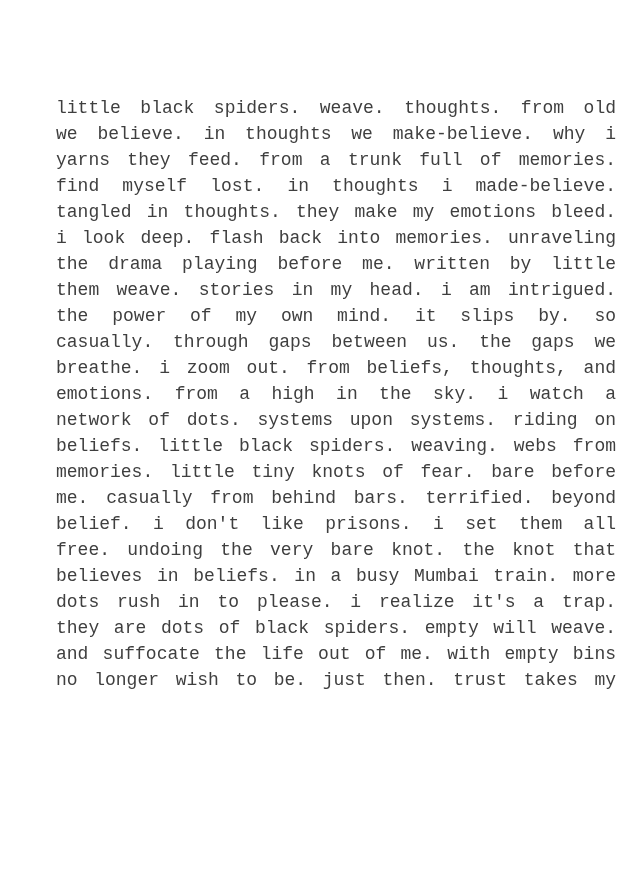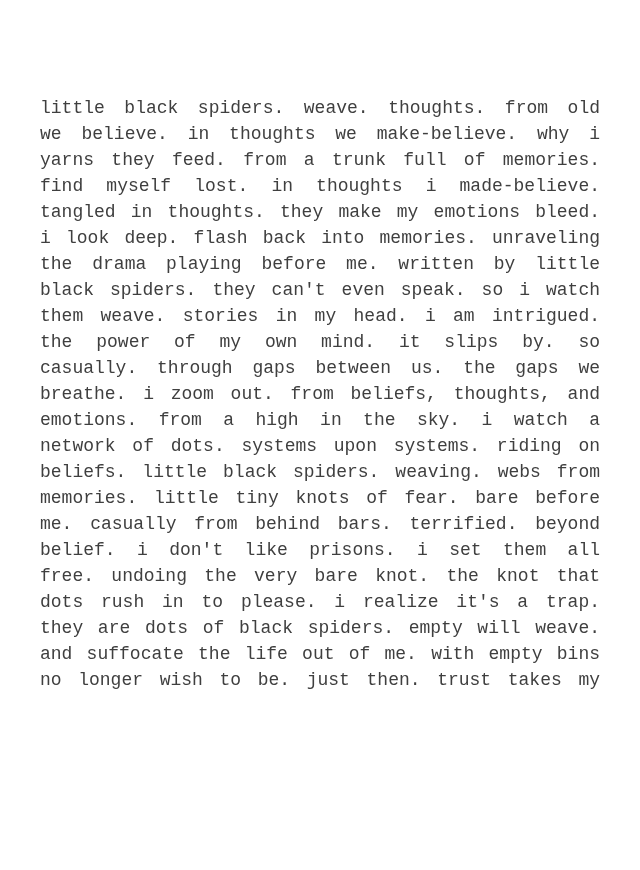--- a/index.html
+++ b/index.html
@@ -15,21 +15,21 @@
   }
   .poem-page {
     width: 640px;
     height: 870px;
     background: #ffffff;
     box-sizing: border-box;
     padding-top: 95px;
   }
   .poem-text {
     width: 560px;
-    margin-left: 40px;
+    margin-left: 56px;
     color: #3f3f3f;
     font-size: 18px;
     line-height: 26px;
   }
   .line {
     text-align: justify;
     text-align-last: justify;
     white-space: normal;
     height: 26px;
     overflow: hidden;
@@ -44,30 +44,30 @@
 
 <div class="poem-page">
   <div class="poem-text">
     <div class="line">little black spiders. weave. thoughts. from old</div>
     <div class="line">we believe. in thoughts we make-believe. why i</div>
     <div class="line">yarns they feed. from a trunk full of memories.</div>
     <div class="line">find myself lost. in thoughts i made-believe.</div>
     <div class="line">tangled in thoughts. they make my emotions bleed.</div>
     <div class="line">i look deep. flash back into memories. unraveling</div>
     <div class="line">the drama playing before me. written by little</div>
-    <div class="line">black spiders. they can't even speak. so i watch</div>
     <div class="line">them weave. stories in my head. i am intrigued.</div>
     <div class="line">the power of my own mind. it slips by. so</div>
     <div class="line">casually. through gaps between us. the gaps we</div>
     <div class="line">breathe. i zoom out. from beliefs, thoughts, and</div>
     <div class="line">emotions. from a high in the sky. i watch a</div>
     <div class="line">network of dots. systems upon systems. riding on</div>
     <div class="line">beliefs. little black spiders. weaving. webs from</div>
     <div class="line">memories. little tiny knots of fear. bare before</div>
     <div class="line">me. casually from behind bars. terrified. beyond</div>
     <div class="line">belief. i don't like prisons. i set them all</div>
     <div class="line">free. undoing the very bare knot. the knot that</div>
+    <div class="line">believes in beliefs. in a busy Mumbai train. more</div>
     <div class="line">dots rush in to please. i realize it's a trap.</div>
     <div class="line">they are dots of black spiders. empty will weave.</div>
     <div class="line">and suffocate the life out of me. with empty bins</div>
     <div class="line">no longer wish to be. just then. trust takes my</div>
   </div>
 </div>
 
 </body></html>

